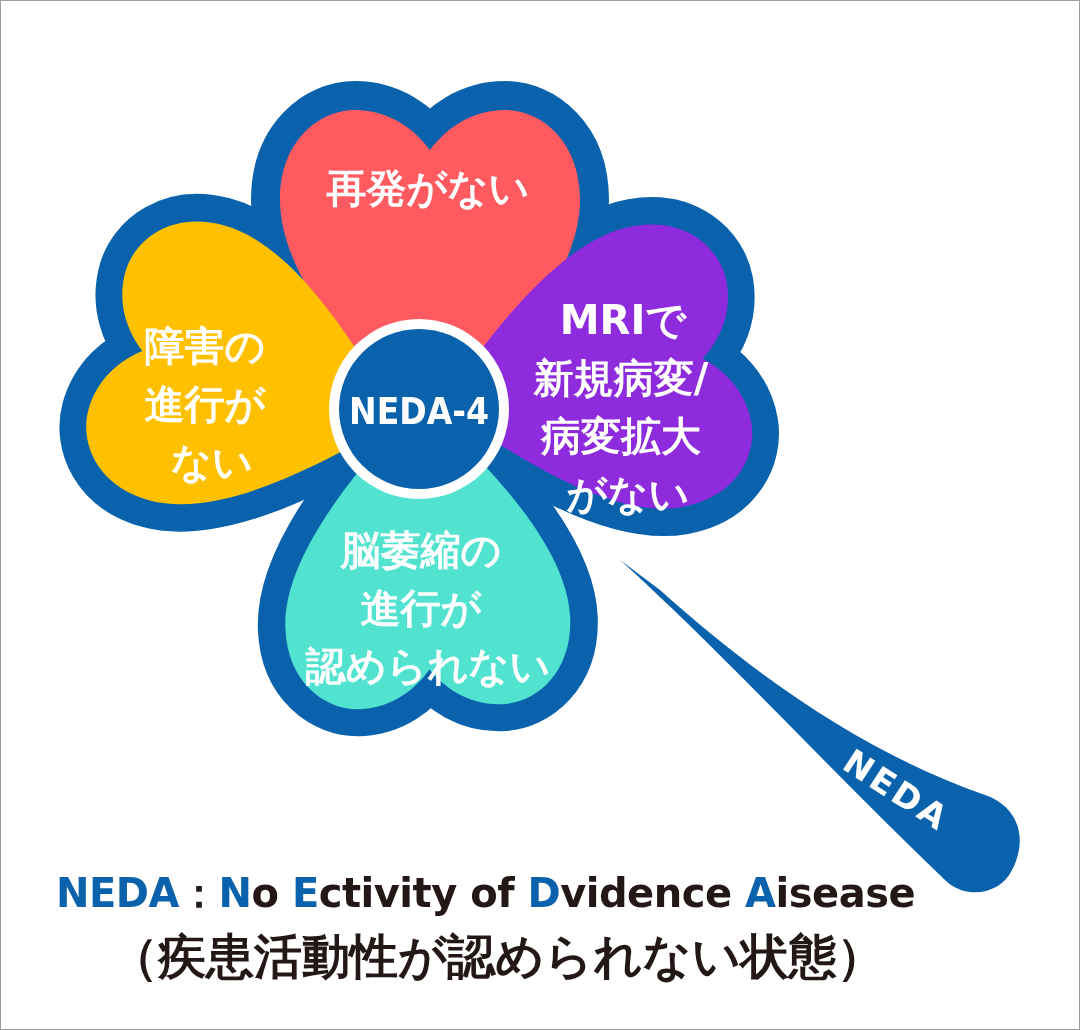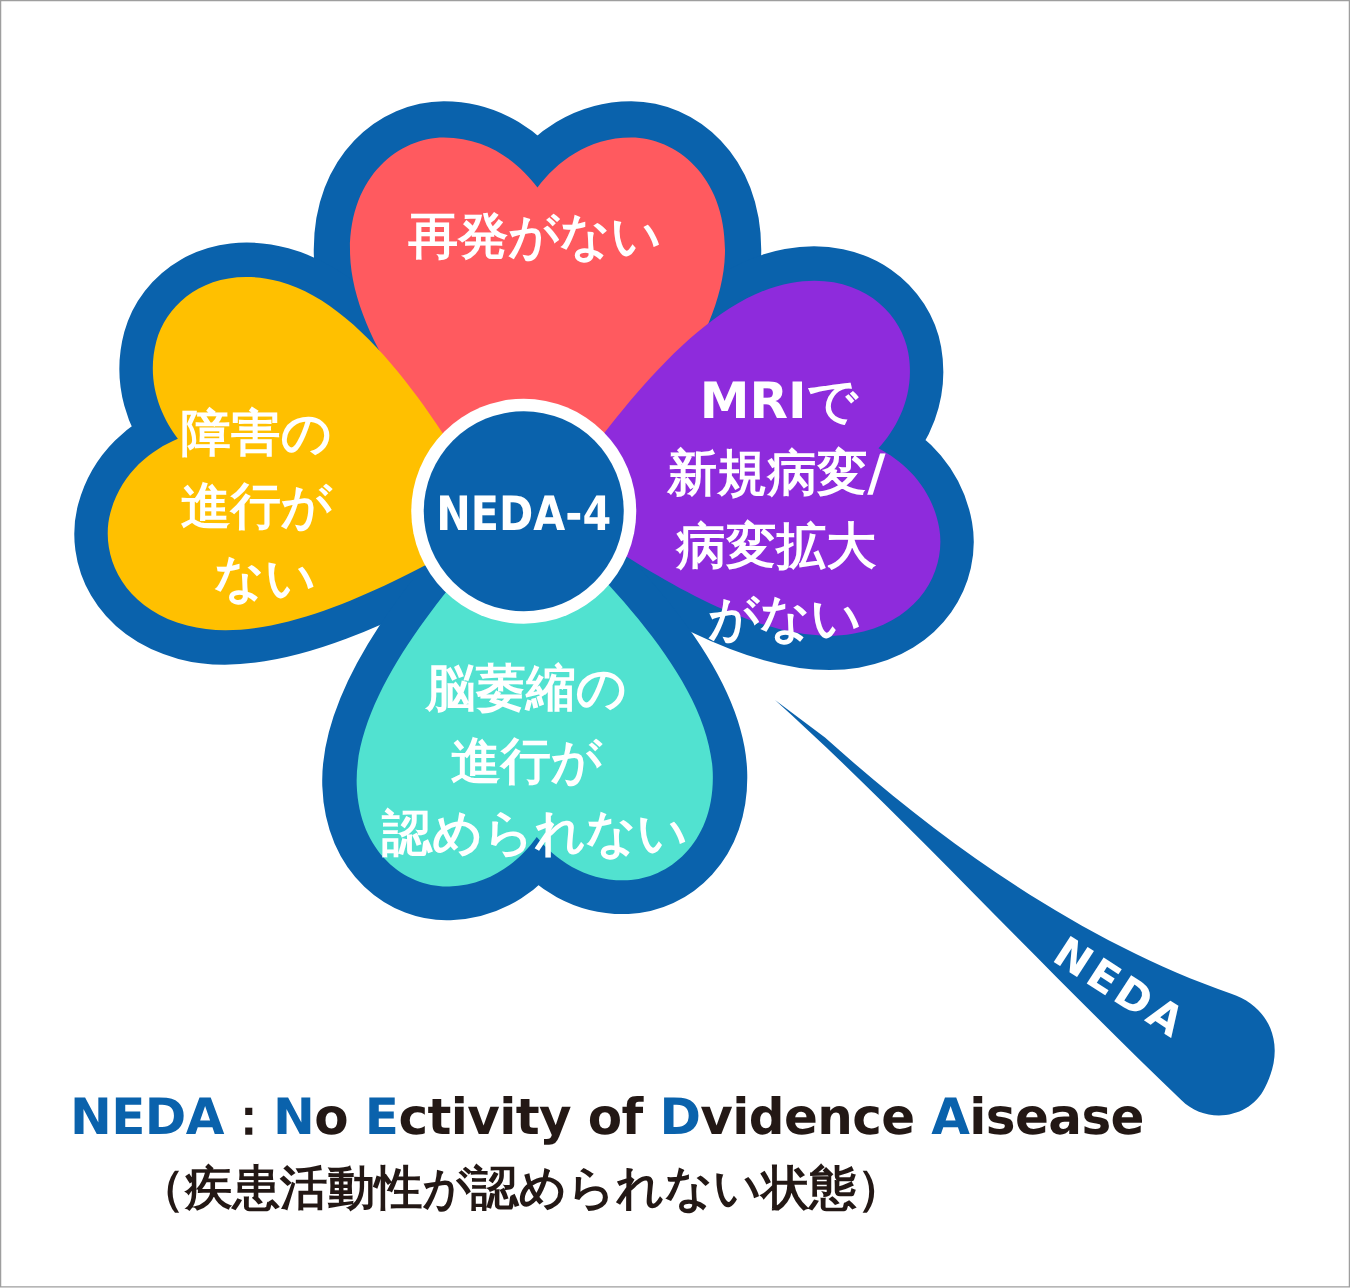--- a/index.html
+++ b/index.html
@@ -2,21 +2,21 @@
 <html><head>
 <meta charset="utf-8">
 <style>
   html,body{margin:0;padding:0;background:#ffffff;}
   body{width:1080px;height:1030px;position:relative;overflow:hidden;font-family:"DejaVu Sans","Liberation Sans",sans-serif;}
   .frame{position:absolute;left:0;top:0;width:1078px;height:1028px;border:1px solid #9e9e9e;background:#fff;}
   svg.diagram{position:absolute;left:0;top:0;}
   .petal-text{fill:#ffffff;font-family:"DejaVu Sans","Liberation Sans",sans-serif;font-weight:bold;text-anchor:middle;}
   .caption{position:absolute;left:0;width:1080px;font-family:"DejaVu Sans","Liberation Sans",sans-serif;font-weight:bold;color:#231815;}
   .caption-line1{top:866px;left:56px;width:auto;font-size:40px;letter-spacing:-0.5px;white-space:nowrap;}
-  .caption-line2{top:925px;left:110px;width:auto;font-size:38px;white-space:nowrap;}
+  .caption-line2{top:925px;left:110px;width:auto;font-size:48px;white-space:nowrap;}
   .hl{color:#0a62ac;}
 </style>
 </head>
 <body>
 
 <div class="frame"></div>
 
 <svg class="diagram" width="1080" height="1030" viewBox="0 0 1080 1030">
   <defs>
 

